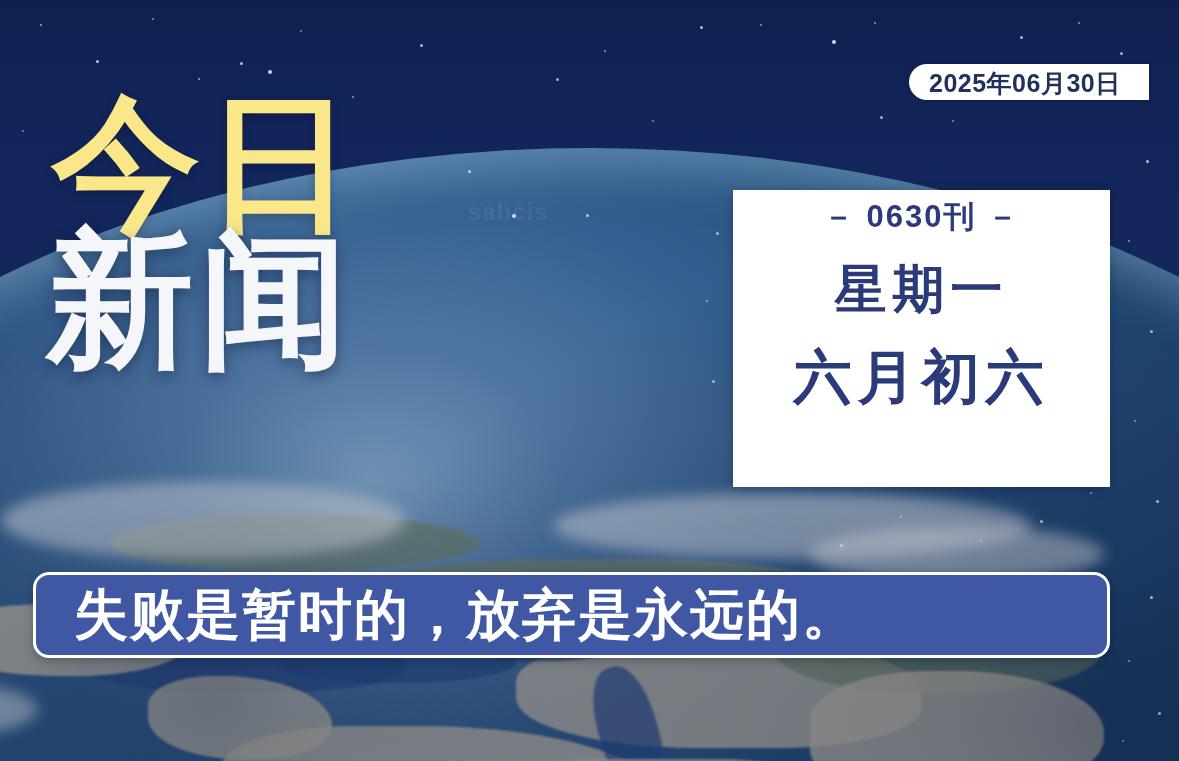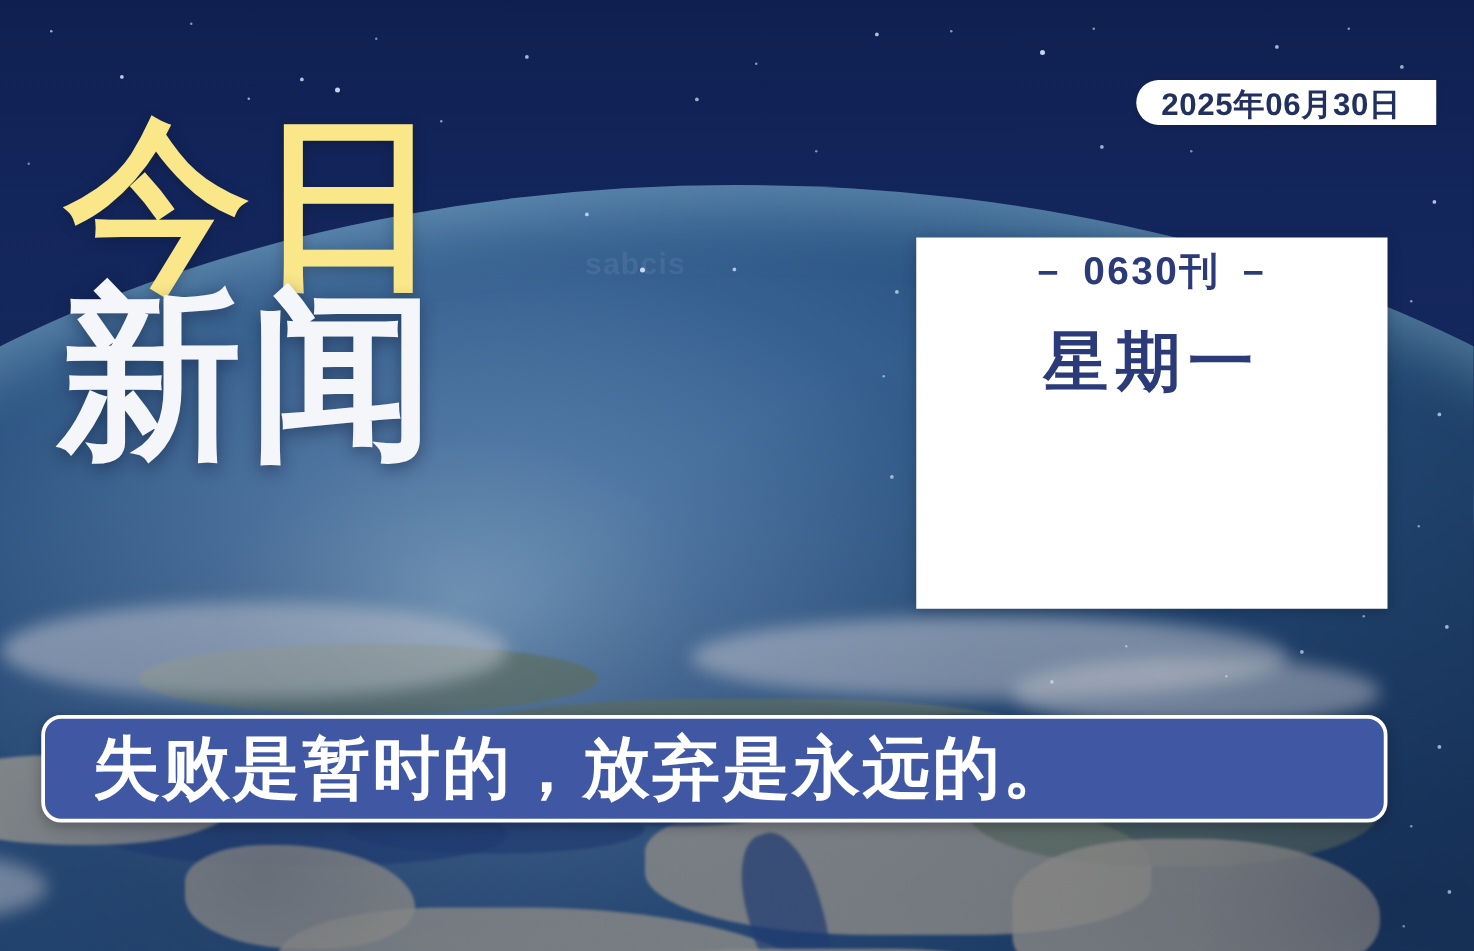--- a/index.html
+++ b/index.html
@@ -251,19 +251,20 @@
 
   <div class="title-block">
     <div class="t-line t-jinri">今日</div>
     <div class="t-line t-xinwen">新闻</div>
   </div>
 
 
   <div class="card">
     <div class="card-issue">－ 0630刊 －</div>
     <div class="card-week">星期一</div>
+    <div class="card-lunar">六月初六</div>
   </div>
 
   <div class="banner">
     <span>失败是暂时的，放弃是永远的。</span>
   </div>
 
 </div>
 
 </body></html>

